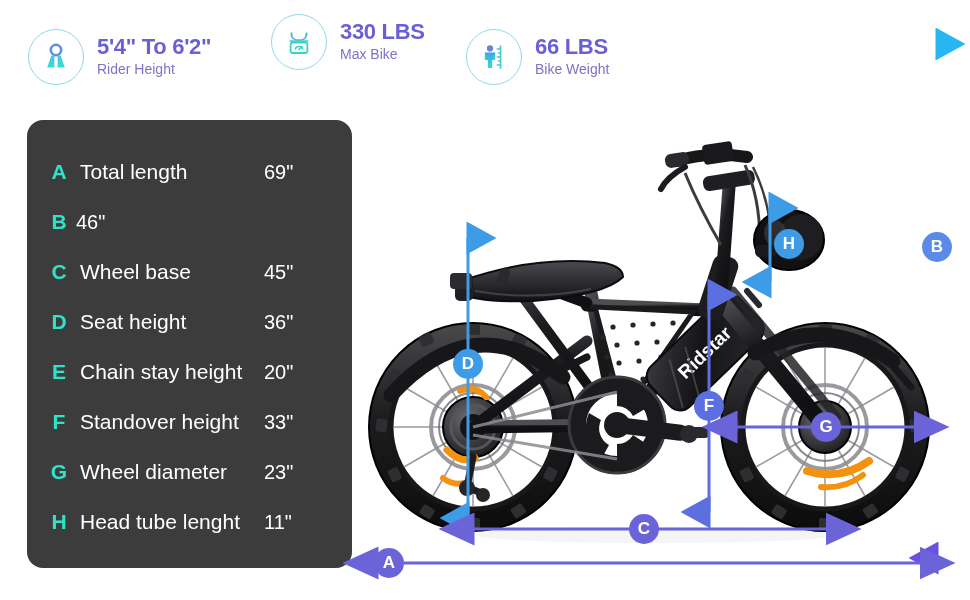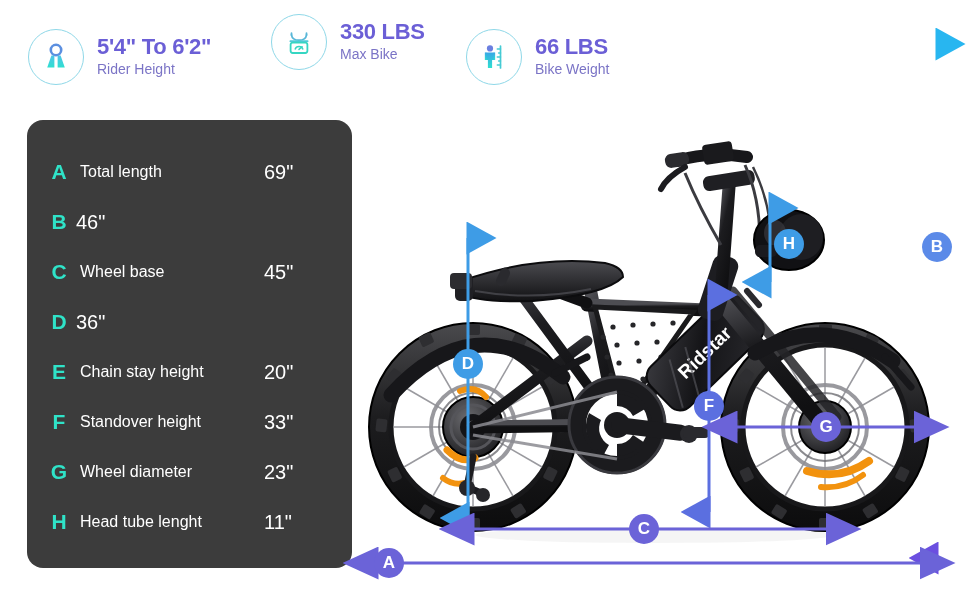--- a/index.html
+++ b/index.html
@@ -40,21 +40,21 @@
   .spec-row{
     position:absolute;left:0;width:325px;height:50px;
     display:flex;align-items:center;
   }
   .spec-letter{
     width:34px;text-align:center;flex:0 0 auto;
     font-size:21px;font-weight:bold;color:#2fe3c8;
     margin-left:15px;
   }
   .spec-label{
-    flex:1 1 auto;font-size:16px;color:#ffffff;white-space:nowrap;
+    flex:1 1 auto;font-size:21px;color:#ffffff;white-space:nowrap;
     margin-left:4px;
   }
   .spec-value{
     width:74px;flex:0 0 auto;font-size:20px;color:#ffffff;
     text-align:left;padding-right:14px;white-space:nowrap;
   }
 
   
   .bike-area{position:absolute;left:355px;top:95px;width:615px;height:480px;}
   .bike-svg{position:absolute;left:0;top:0;}
@@ -147,20 +147,21 @@
       <div class="spec-letter">B</div>
       <div class="spec-value">46"</div>
     </div>
     <div class="spec-row" style="top:127px;">
       <div class="spec-letter">C</div>
       <div class="spec-label">Wheel base</div>
       <div class="spec-value">45"</div>
     </div>
     <div class="spec-row" style="top:177px;">
       <div class="spec-letter">D</div>
+      <div class="spec-label">Seat height</div>
       <div class="spec-value">36"</div>
     </div>
     <div class="spec-row" style="top:227px;">
       <div class="spec-letter">E</div>
       <div class="spec-label">Chain stay height</div>
       <div class="spec-value">20"</div>
     </div>
     <div class="spec-row" style="top:277px;">
       <div class="spec-letter">F</div>
       <div class="spec-label">Standover height</div>

